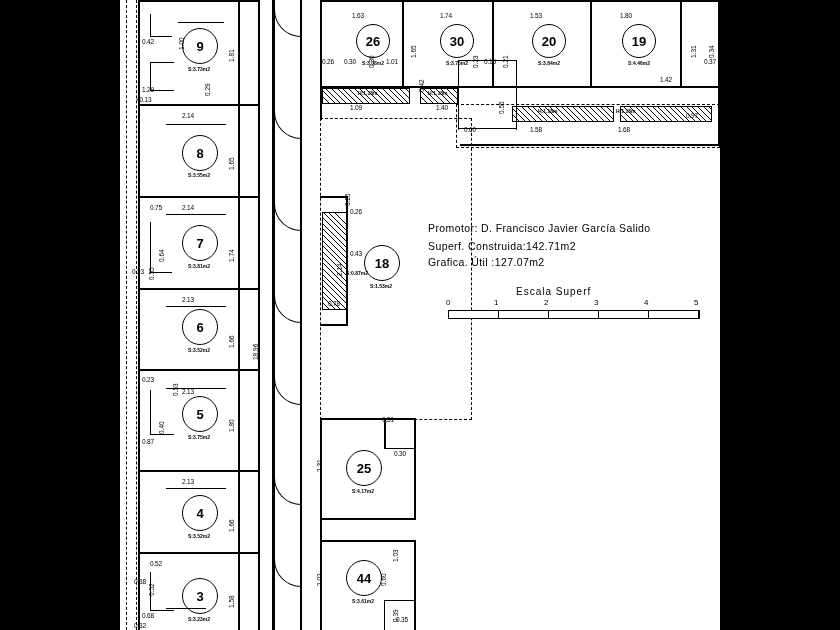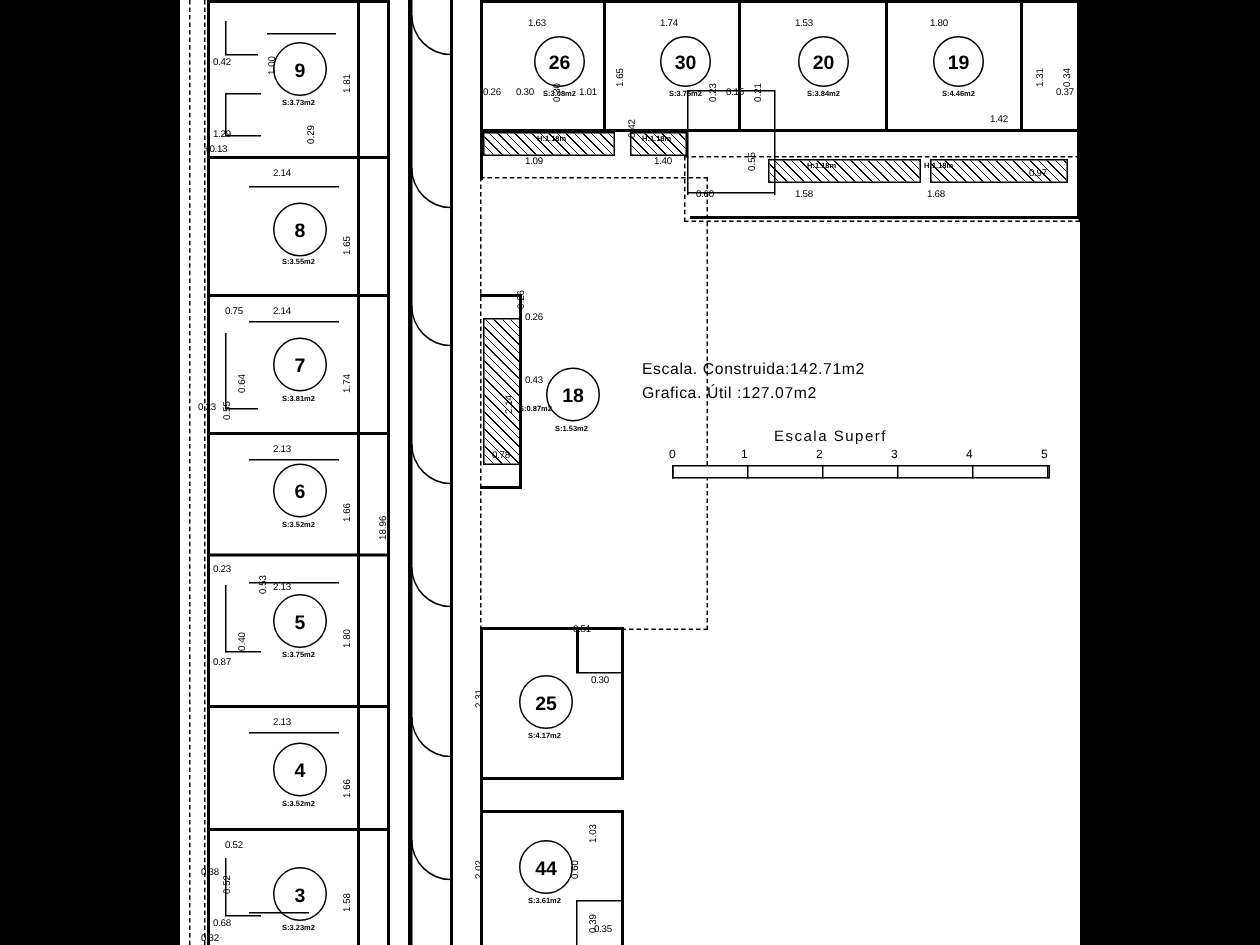--- a/index.html
+++ b/index.html
@@ -267,21 +267,22 @@
 
     <div class="lbl dim" style="left:262px;top:416px;">0.51</div>
     <div class="lbl dim" style="left:274px;top:450px;">0.30</div>
     <div class="lbl dimv" style="left:196px;top:472px;">2.31</div>
     <div class="lbl dimv" style="left:272px;top:562px;">1.03</div>
     <div class="lbl dimv" style="left:260px;top:586px;">0.60</div>
     <div class="lbl dimv" style="left:196px;top:586px;">2.02</div>
     <div class="lbl dimv" style="left:272px;top:622px;">0.39</div>
     <div class="lbl dim" style="left:276px;top:616px;">0.35</div>
 
-    <div class="txtblock" style="left:308px;top:240px;">Escala. Construida:142.71m2</div>
+    <div class="txtblock" style="left:308px;top:222px;">Promotor: D. Francisco Javier García Salido</div>
+    <div class="txtblock" style="left:308px;top:240px;">Superf. Construida:142.71m2</div>
     <div class="txtblock" style="left:308px;top:256px;">Grafica. Útil    :127.07m2</div>
 
     <div class="scale-title" style="left:396px;top:286px;">Escala Superf</div>
 
     <div class="scale-num" style="left:326px;top:298px;">0</div>
     <div class="scale-num" style="left:374px;top:298px;">1</div>
     <div class="scale-num" style="left:424px;top:298px;">2</div>
     <div class="scale-num" style="left:474px;top:298px;">3</div>
     <div class="scale-num" style="left:524px;top:298px;">4</div>
     <div class="scale-num" style="left:574px;top:298px;">5</div>

